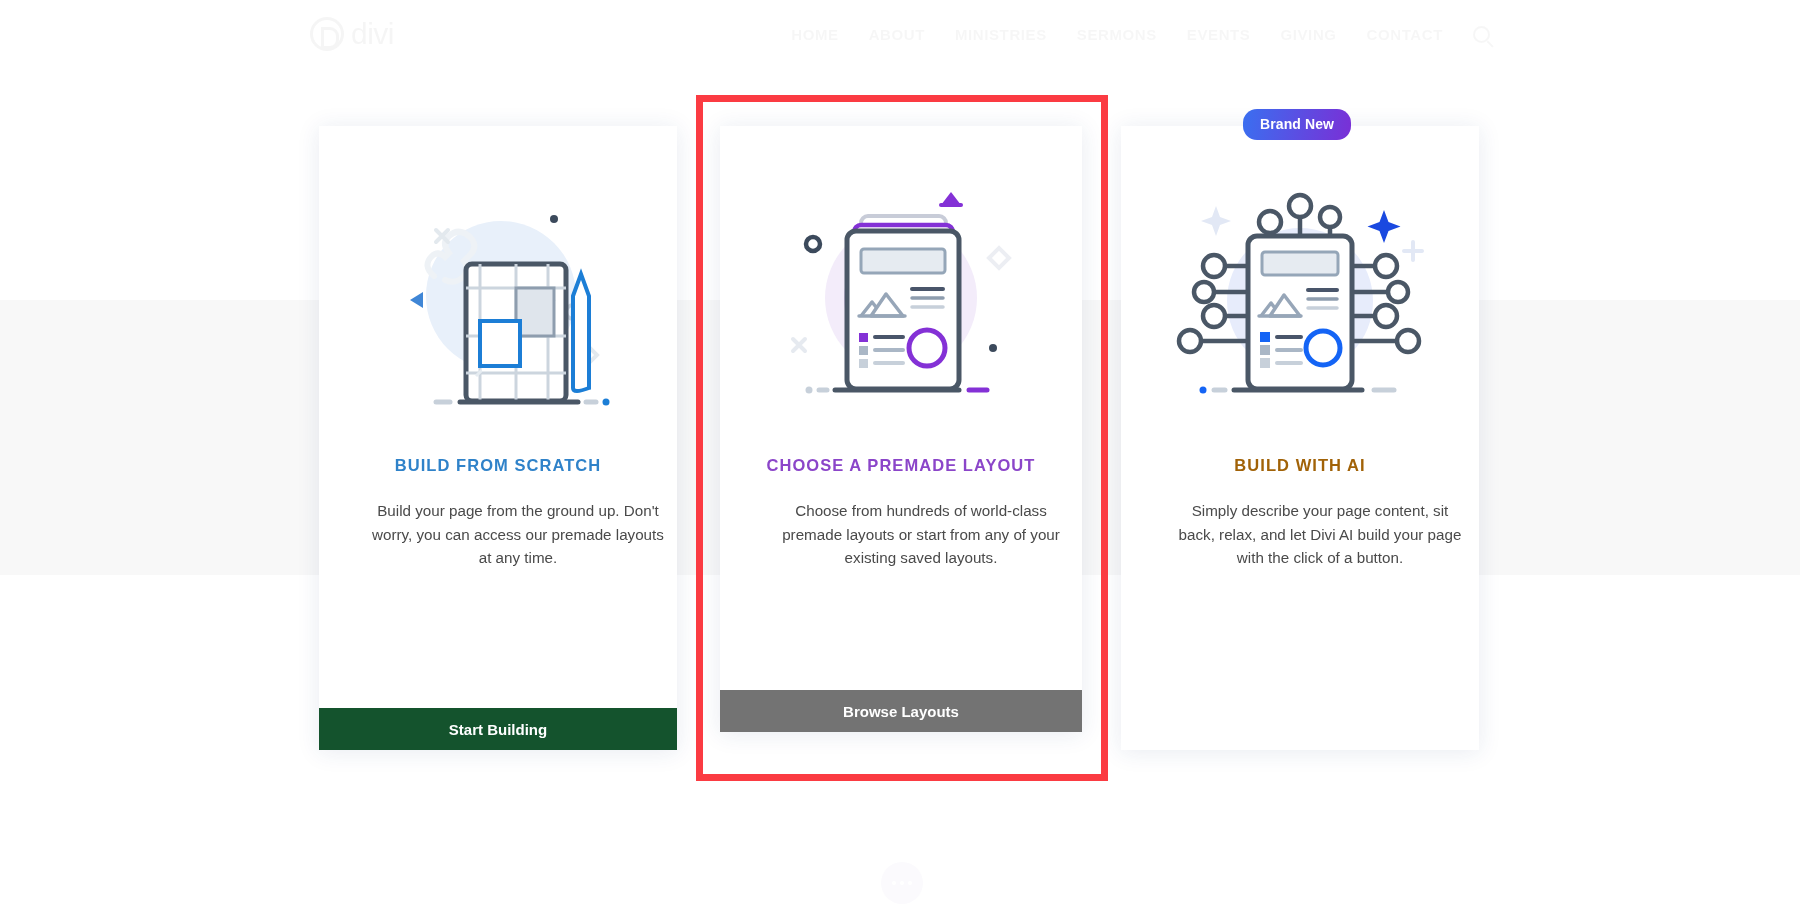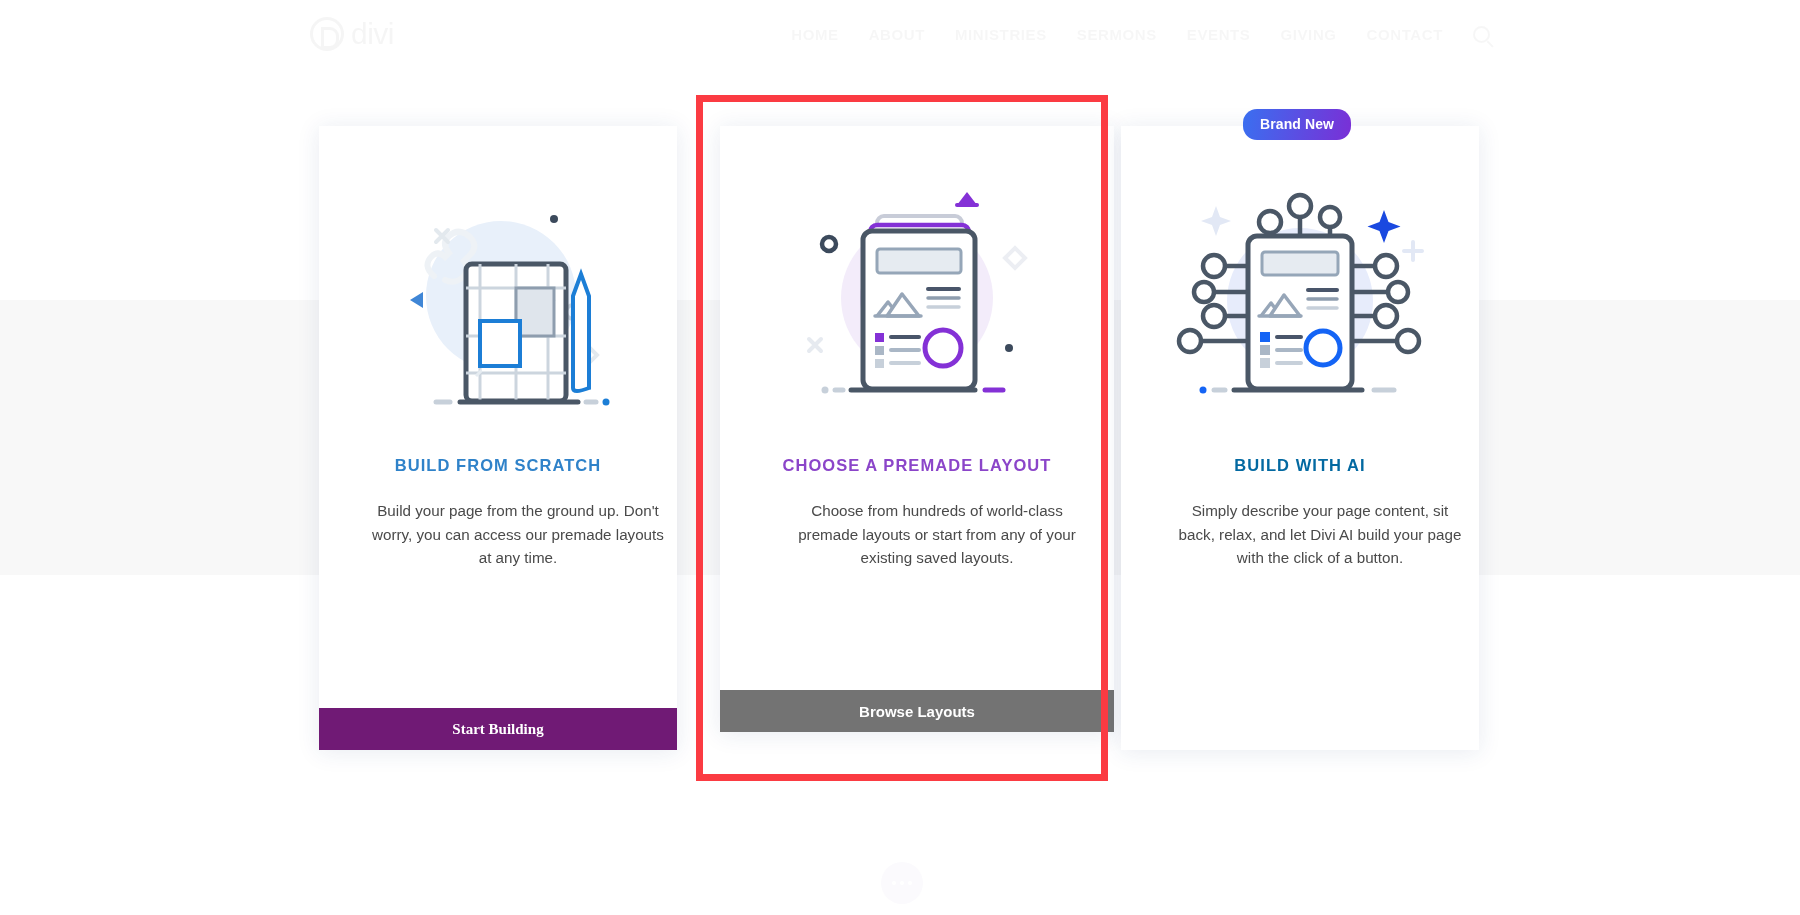--- a/index.html
+++ b/index.html
@@ -119,39 +119,39 @@
     width: 358px;
     height: 624px;
     background: #ffffff;
     box-shadow: 0 2px 22px rgba(30, 60, 120, 0.10);
     display: flex;
     flex-direction: column;
     align-items: center;
     overflow: hidden;
   }
   .card.c1 { left: 319px; }
-  .card.c2 { left: 720px; top: 126px; height: 606px; width: 394px; }
+  .card.c2 { left: 720px; top: 126px; height: 606px; width: 362px; }
   .card.c3 { left: 1121px; }
 
   .illus-wrap {
     height: 330px;
     width: 100%;
     display: flex;
     align-items: center;
     justify-content: center;
   }
   .card-title {
     font-size: 16.5px;
     font-weight: 700;
     letter-spacing: 1.05px;
     text-align: center;
   }
   .card-title.blue { color: #2f82c9; }
   .card-title.purple { color: #8b45c9; }
-  .card-title.ai-blue { color: #0369a1; }
+  .card-title.ai-blue { color: #a16207; }
 
   .card-body {
     margin-top: 24px;
     width: 296px;
     font-size: 15.2px;
     line-height: 23.5px;
     color: #4a4a4a;
     text-align: center;
     margin-left: 40px;
   }
@@ -164,21 +164,21 @@
     display: flex;
     align-items: center;
     justify-content: center;
     font-size: 15px;
     font-weight: 700;
     color: #ffffff;
     border: none;
     cursor: pointer;
     font-family: "Liberation Sans", sans-serif;
   }
-  .btn-blue   { background: #701a75; font-family: Liberation Serif, serif; }
+  .btn-blue   { background: #14532d; }
   .btn-purple { background: #737373; }
   .btn-ai     { background: #0f42f0; }
 
   
   .badge {
     position: absolute;
     left: 1243px; top: 109px;
     padding: 7px 17px 8px;
     border-radius: 14px;
     background: linear-gradient(100deg, #3a6ff0 0%, #7a2fd6 100%);

